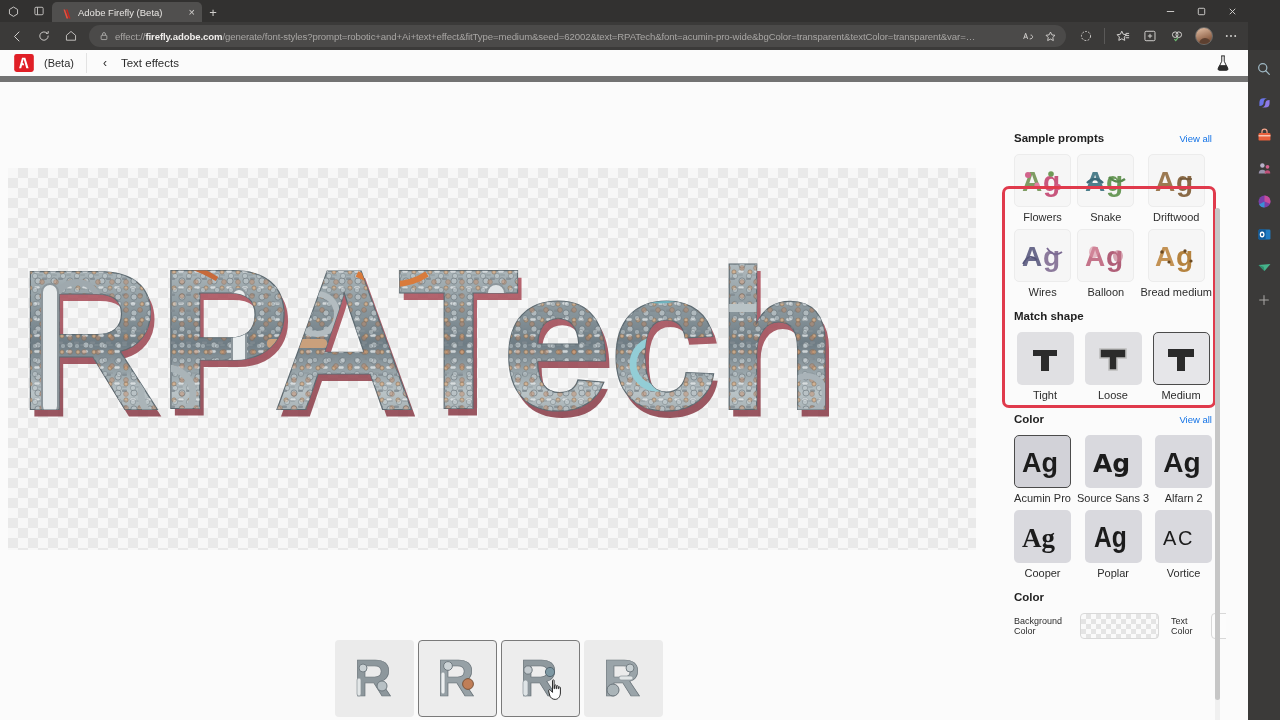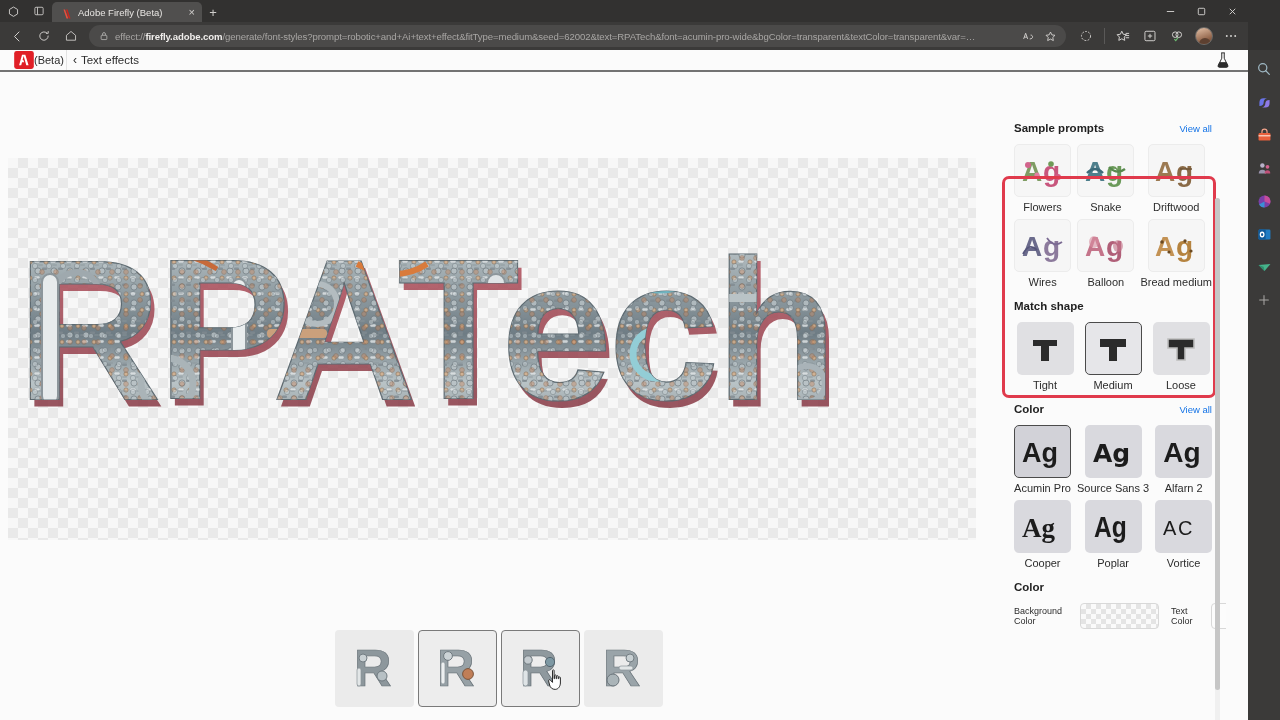--- a/index.html
+++ b/index.html
@@ -81,22 +81,22 @@
     content:""; position:absolute; left:3px; top:10px; width:12px; height:12px;
     border-radius:50%; background:#5d4030;
   }
 
   
   .page {
     position: absolute; left: 0; top: 50px; width: 1248px; height: 670px;
     background: #fbfbfb;
   }
   .app-header {
-    height: 22px; background: #fbfbfb; border-bottom: 2px solid #737373;
-    display: flex; align-items: center; padding: 0 14px; 
+    height: 32px; background: #fbfbfb; border-bottom: 6px solid #737373;
+    display: flex; align-items: center; padding: 0 14px; gap: 10px;
   }
   .adobe-logo {
     width: 20px; height: 18px; display:flex; align-items:center; justify-content:center;
   }
   .beta-label { font-size: 11px; color: #2c2c2c; }
   .hdr-divider { width: 1px; height: 20px; background: #e3e3e3; margin: 0 2px; }
   .back-chev { font-size: 12px; color: #2c2c2c; padding: 0 4px; }
   .hdr-title { font-size: 11.5px; color: #2c2c2c; }
   .hdr-spacer { flex: 1; }
   .flask-btn { width: 22px; height: 22px; display:flex; align-items:center; justify-content:center; }
@@ -561,34 +561,34 @@
               <div class="grid3">
                 <div class="cell">
                   <div class="swatch shape">
                     <svg width="34" height="34" viewBox="0 0 34 34">
                       <path d="M5 8 H29 V14 H21 V29 H13 V14 H5 Z" fill="#2b2b2b"></path>
                     </svg>
                   </div>
                   <span class="cell-label">Tight</span>
                 </div>
                 <div class="cell">
+                  <div class="swatch shape">
+                    <svg width="34" height="34" viewBox="0 0 34 34">
+                      <path d="M4 7 H30 V16 H21 V28 H13 V16 H4 Z" fill="#2b2b2b" stroke="#bdbdbd" stroke-width="1.6"></path>
+                    </svg>
+                  </div>
+                  <span class="cell-label">Loose</span>
+                </div>
+                <div class="cell">
                   <div class="swatch shape sel">
                     <svg width="34" height="34" viewBox="0 0 34 34">
                       <path d="M4 7 H30 V15 H21 V29 H13 V15 H4 Z" fill="#2b2b2b"></path>
                     </svg>
                   </div>
                   <span class="cell-label">Medium</span>
-                </div>
-                <div class="cell">
-                  <div class="swatch shape">
-                    <svg width="34" height="34" viewBox="0 0 34 34">
-                      <path d="M4 7 H30 V16 H21 V28 H13 V16 H4 Z" fill="#2b2b2b" stroke="#bdbdbd" stroke-width="1.6"></path>
-                    </svg>
-                  </div>
-                  <span class="cell-label">Loose</span>
                 </div>
               </div>
             </div>
 
             <div class="sec">
               <div class="sec-head">
                 <span class="sec-title">Color</span>
                 <span class="view-all">View all</span>
               </div>
               <div class="grid3">

